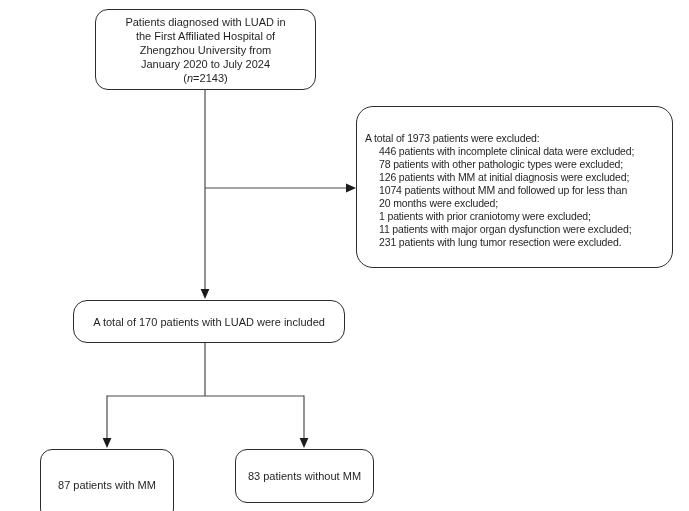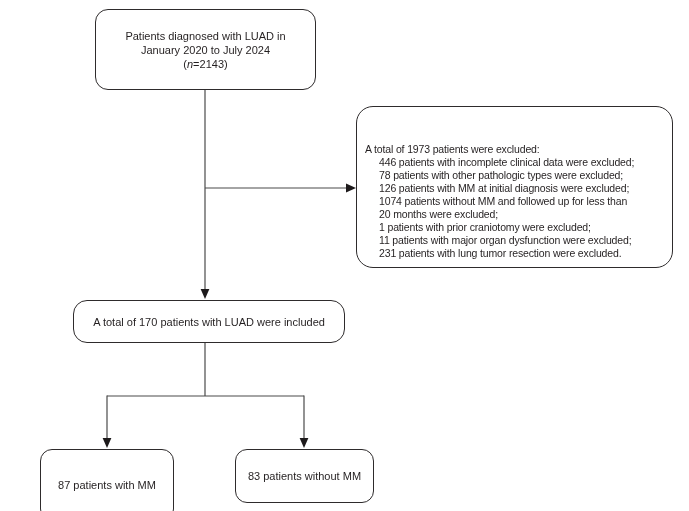--- a/index.html
+++ b/index.html
@@ -48,21 +48,21 @@
   }
   #exclusion-box {
     left: 356px;
     top: 106px;
     width: 317px;
     height: 162px;
     border-radius: 17px;
     font-size: 10.5px;
     line-height: 13px;
     letter-spacing: -0.15px;
-    padding: 36px 4px 0 8px;
+    padding: 25px 4px 0 8px;
     text-align: left;
   }
   .excl-item {
     padding-left: 14px;
     white-space: nowrap;
   }
   #included-box {
     left: 73px;
     top: 300px;
     width: 272px;
@@ -114,20 +114,22 @@
 
     <line class="connector-line" x1="107" y1="395.4" x2="107" y2="440"></line>
     <polygon class="arrow-head" points="107,448 102.6,438 111.4,438"></polygon>
 
     <line class="connector-line" x1="304" y1="395.4" x2="304" y2="440"></line>
     <polygon class="arrow-head" points="304,448 299.6,438 308.4,438"></polygon>
   </svg>
 
   <div id="top-box" class="box centered">
     <div>Patients diagnosed with LUAD in</div>
+    <div>the First Affiliated Hospital of</div>
+    <div>Zhengzhou University from</div>
     <div>January 2020 to July 2024</div>
     <div><span>(</span><span class="it">n</span><span>=2143)</span></div>
   </div>
 
   <div id="exclusion-box" class="box">
     <div class="excl-heading">A total of 1973 patients were excluded:</div>
     <div class="excl-item">446 patients with incomplete clinical data were excluded;</div>
     <div class="excl-item">78 patients with other pathologic types were excluded;</div>
     <div class="excl-item">126 patients with MM at initial diagnosis were excluded;</div>
     <div class="excl-item">1074 patients without MM and followed up for less than</div>

